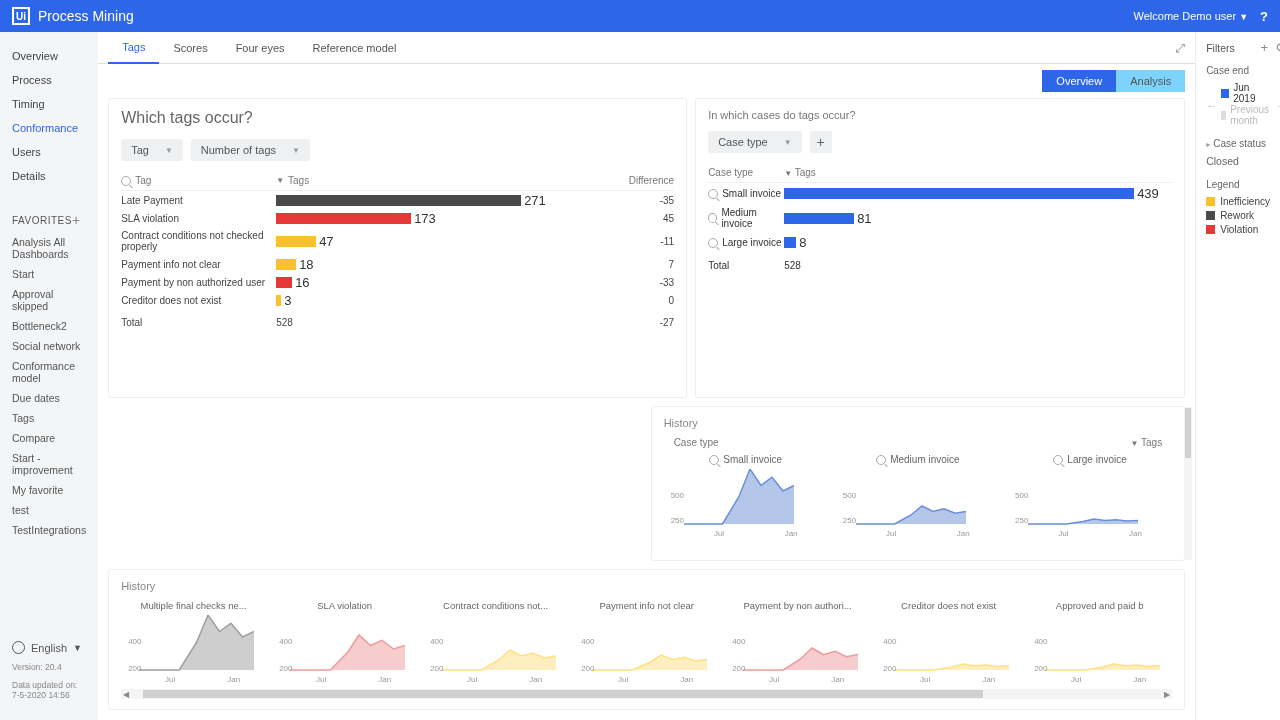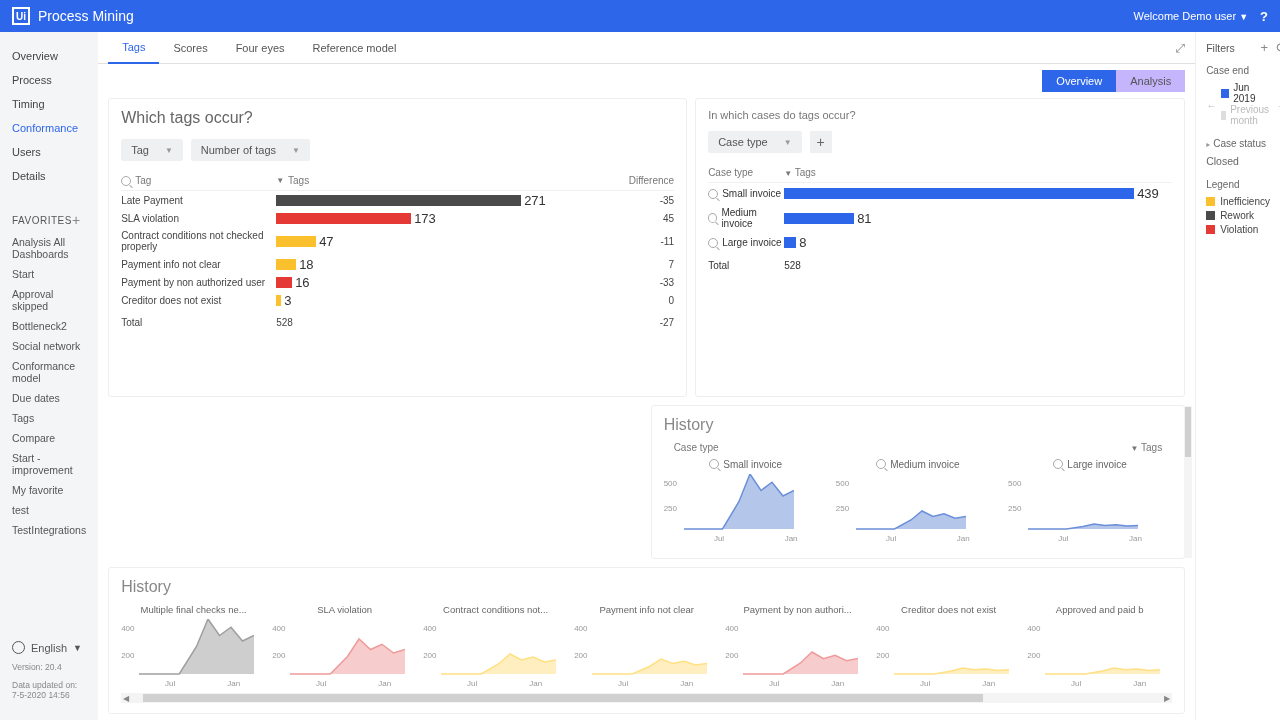--- a/index.html
+++ b/index.html
@@ -21,21 +21,21 @@
 .sidebar-bottom { margin-top: auto; padding: 8px 12px; }
 .lang { display: flex; align-items: center; gap: 6px; font-size: 11px; color: #555; }
 .globe { width: 13px; height: 13px; border: 1px solid #555; border-radius: 50%; display:inline-block; position:relative; }
 .meta { font-size: 8.5px; color: #888; margin-top: 8px; }
 .content { flex: 1; display: flex; flex-direction: column; background: #fff; }
 .tabs-row { display: flex; align-items: center; border-bottom: 1px solid #e0e0e0; padding: 0 10px; height: 32px; background:#fff; }
 .tab { padding: 0 14px; height: 32px; display: flex; align-items: center; font-size: 11px; color: #555; cursor: pointer; }
 .tab.active { color: #2e66ea; border-bottom: 2px solid #2e66ea; }
 .expand-icon { margin-left: auto; color: #888; font-size: 12px; }
 .btn-row { display: flex; justify-content: flex-end; padding: 6px 10px; gap: 0; }
-.btn { padding: 5px 14px; font-size: 11px; background: #c4b5fd; color: #555; border: none; cursor: pointer; }
+.btn { padding: 5px 14px; font-size: 11px; background: #7dd3fc; color: #555; border: none; cursor: pointer; }
 .btn.primary { background: #2e66ea; color: #fff; }
 .panels { flex: 1; display: flex; flex-direction: column; padding: 0 10px 6px; gap: 8px; overflow: hidden; }
 .row { display: flex; gap: 8px; }
 .panel { background: #fff; border: 1px solid #eee; border-radius: 3px; padding: 10px 12px; }
 .panel-left { flex: 1; }
 .panel-title { font-size: 16px; color: #666; font-weight: 400; margin-bottom: 12px; }
 .panel-subtitle { font-size: 11px; color: #777; margin-bottom: 10px; }
 .dd-row { display: flex; gap: 8px; margin-bottom: 10px; }
 .dd { background: #eef0f2; padding: 5px 10px; display: flex; align-items: center; gap: 16px; font-size: 11px; color: #555; cursor: pointer; border-radius: 2px; }
 .dd .chev-d { font-size: 8px; color: #999; }
@@ -51,21 +51,21 @@
 .bar-wrap { flex: 1; display: flex; align-items: center; height: 12px; position: relative; }
 .bar { height: 11px; }
 .bar-val { font-size: 13px; margin-left: 3px; color: #333; }
 .rt { width: 490px; }
 .rt .col-tag { width: 76px; }
 .rt-row { display: flex; align-items: center; font-size: 10px; padding: 3px 0; }
 .rt-label { width: 76px; display: flex; align-items: center; gap: 4px; }
 .rt-bar-wrap { flex:1; display:flex; align-items:center; }
 .rt-bar { height: 11px; background: #2e66ea; }
 .hist-panel { flex:1; }
-.hist-title { font-size: 16px; color: #888; margin-bottom: 8px; }
+.hist-title { font-size: 11px; color: #888; margin-bottom: 8px; }
 .hist-header { display:flex; justify-content:space-between; font-size:10px; color:#777; margin-bottom:6px; padding: 0 10px;}
 .hist-charts { display:flex; gap:8px; }
 .mini { flex:1; display:flex; flex-direction:column; align-items:center; }
 .mini-title { font-size:10px; color:#666; display:flex; align-items:center; gap:4px; margin-bottom:4px;}
 .mini-canvas { width:100%; height:65px; position:relative; }
 .bottom-hist { border:1px solid #eee; padding:10px 12px; border-radius:3px;}
 .bottom-charts { display:flex; gap:6px; overflow:hidden;}
 .b-mini { width:145px; }
 .b-title { font-size:9.5px; color:#666; text-align:center; margin-bottom:4px; white-space:nowrap; overflow:hidden; text-overflow:ellipsis;}
 .b-canvas { height:70px; position:relative;}
@@ -73,21 +73,21 @@
 .scroll-thumb { height:8px; background:#d0d0d0; width:840px; margin-left:12px;}
 .scroll-arrow { width:10px; text-align:center; font-size:8px; color:#888;}
 .right-panel { width:120px; background:#fff; border-left:1px solid #eee; padding:8px 10px; font-size:10.5px; }
 .rp-head { display:flex; align-items:center; justify-content:space-between; color:#555; margin-bottom:10px;}
 .rp-icons { display:flex; gap:8px; color:#888; font-size:13px;}
 .rp-section { margin-bottom:12px; }
 .rp-section-title { font-size:10px; color:#666; margin-bottom:6px; font-weight:500;}
 .date-row { display:flex; align-items:center; gap:4px; font-size:10px; }
 .sq { width:9px; height:9px; display:inline-block; }
 .legend-item { display:flex; align-items:center; gap:5px; font-size:10px; margin-bottom:3px; color:#444;}
-.y-tick { position:absolute; left:0; font-size:8px; color:#999; }
+.y-tick { position:absolute; left:7px; font-size:8px; color:#999;margin-top:17px; }
 svg { display:block; }
 .scroll-v { position:absolute; right:-8px; top:0; bottom:0; width:8px; background:#f4f4f4;}
 .scroll-v-thumb { background:#d0d0d0; width:6px; margin:1px; height:50px;}
 .collapse-i { font-size:8px; color:#999; margin-right:3px;}
 </style>
 </head>
 <body>
 
 <div class="app">
   <div class="topbar">

